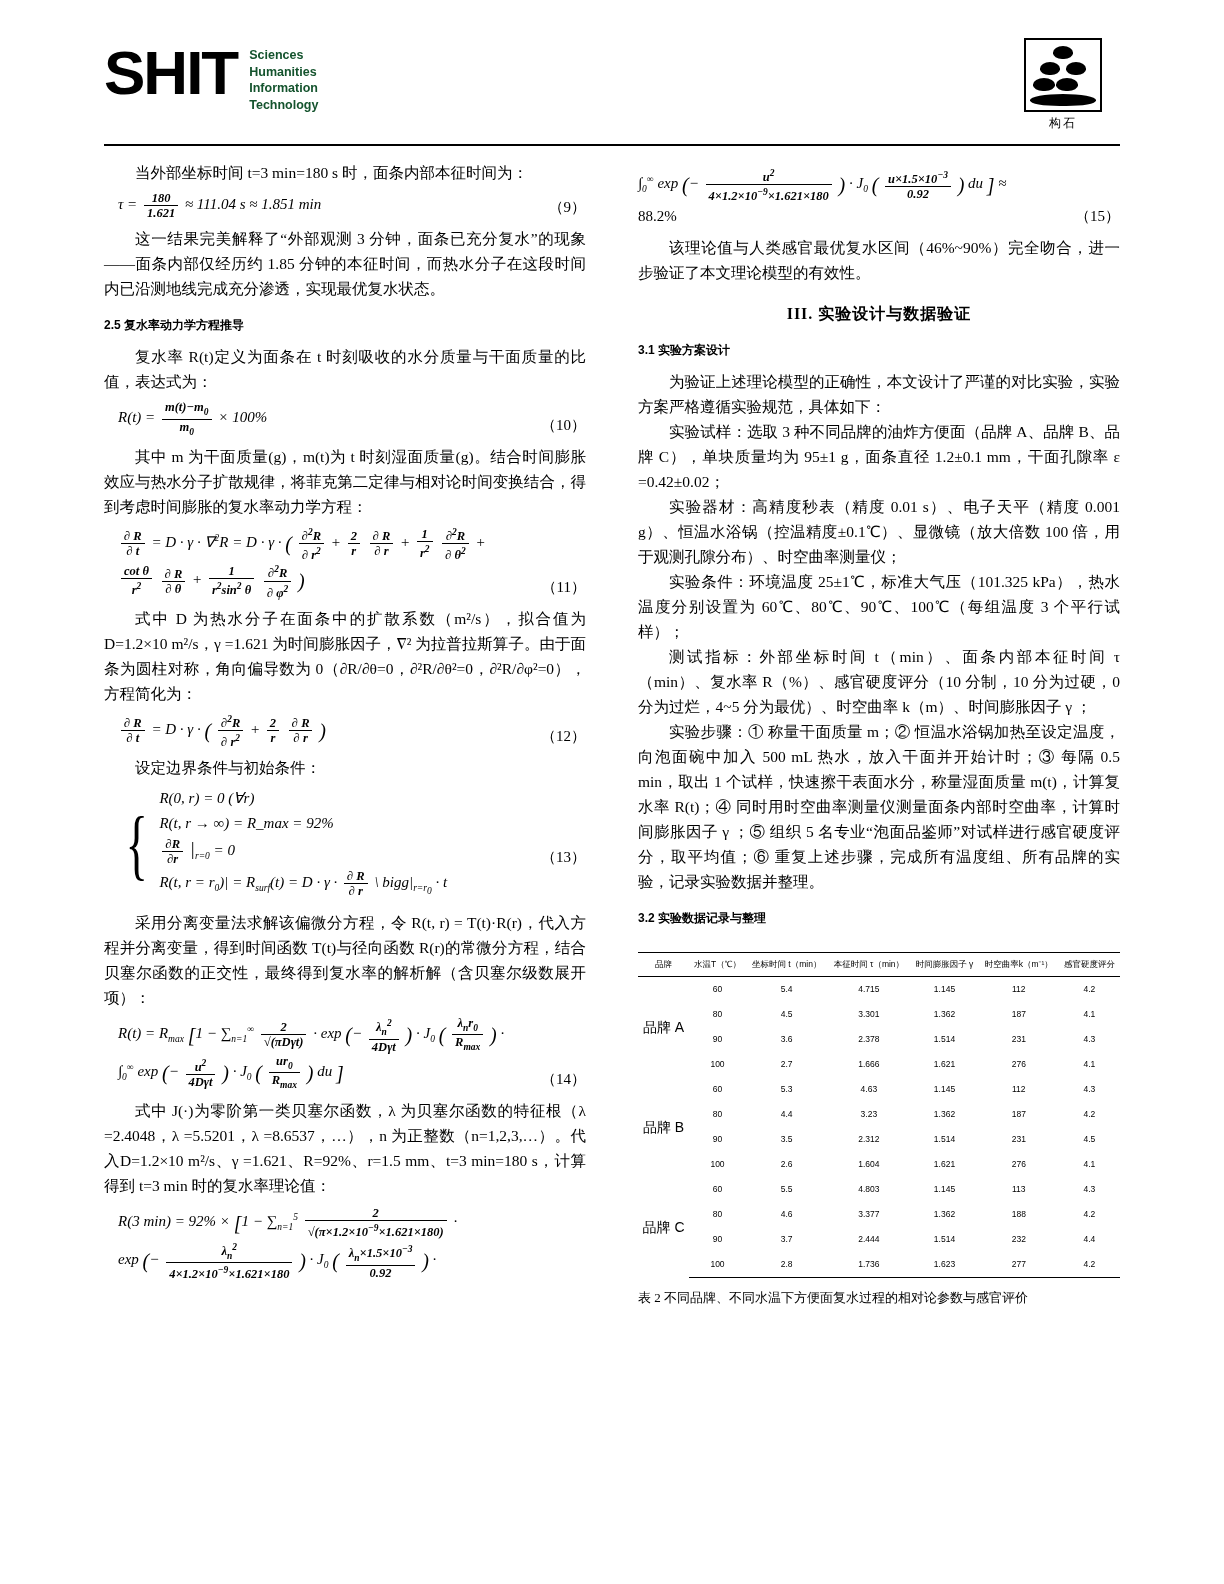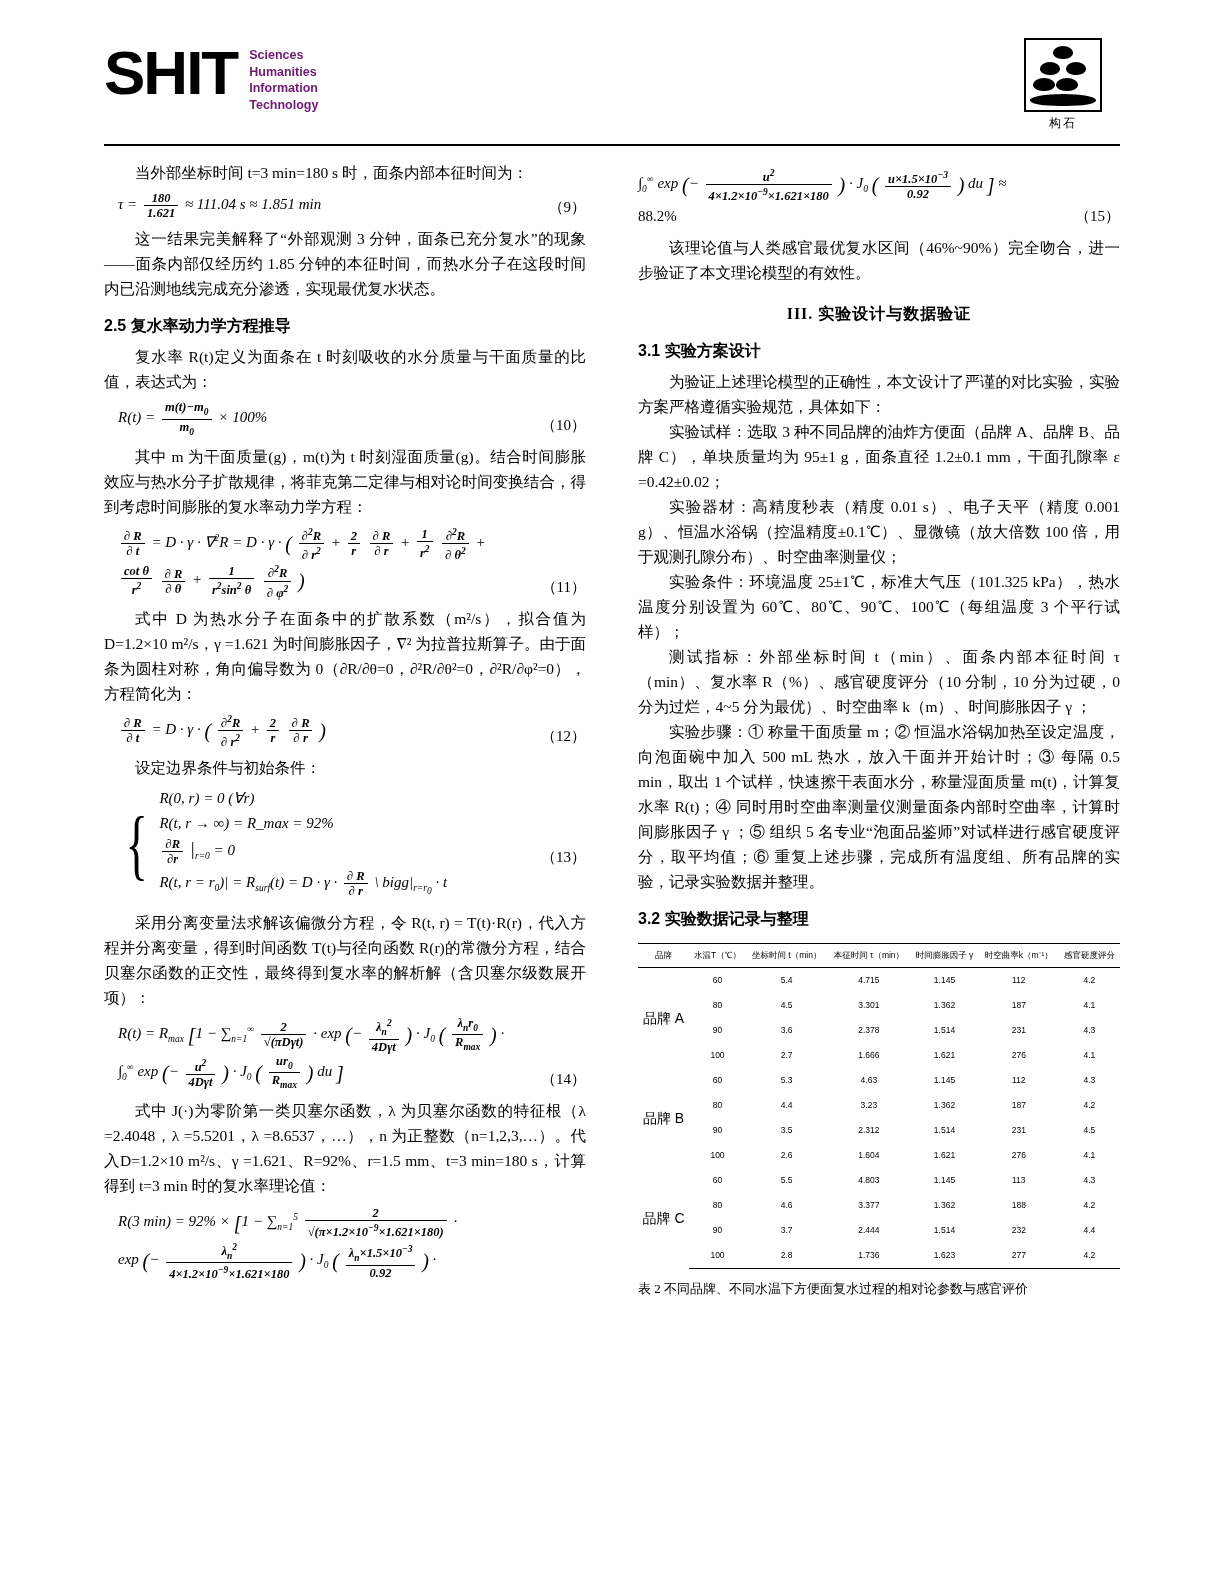--- a/index.html
+++ b/index.html
@@ -42,21 +42,21 @@
     line-height: 62px;
     color: #000;
   }
   .logo-sub {
     margin-left: 12px;
     margin-top: 5px;
     font-family: "Liberation Sans", sans-serif;
     font-size: 12.5px;
     font-weight: bold;
     line-height: 16.5px;
-    color: #701a75;
+    color: #14532d;
   }
   .journal-mark {
     position: absolute;
     right: 20px;
     top: 8px;
     width: 90px;
     text-align: center;
   }
   .mark-box {
     width: 74px;
@@ -93,21 +93,21 @@
     font-size: 15.5px;
     line-height: 25px;
     text-align: justify;
   }
   p {
     margin: 0 0 0 0;
   }
   .indent { text-indent: 2em; }
   .h2 {
     font-family: "Liberation Sans", sans-serif;
-    font-size: 16px;
+    font-size: 12px;
     font-weight: bold;
     margin: 12px 0 6px 0;
   }
   .h1c {
     text-align: center;
     font-weight: bold;
     font-size: 16px;
     margin: 16px 0 10px 0;
     letter-spacing: 1px;
   }
@@ -154,21 +154,21 @@
   .brace {
     font-size: 78px;
     line-height: 70px;
     font-family: "Liberation Serif", serif;
     margin-right: 4px;
     transform: scaleX(0.6);
     display: inline-block;
   }
   .brace-lines { font-style: italic; font-size: 15px; line-height: 25px; }
   
-  .tbl-wrap { margin-top: 12px; }
+  .tbl-wrap { margin-top: 21px; }
   table.data {
     border-collapse: collapse;
     width: 100%;
     font-family: "Liberation Sans", sans-serif;
     font-size: 8.5px;
     text-align: center;
   }
   table.data thead th {
     border-top: 1.6px solid #000;
     border-bottom: 1px solid #000;

